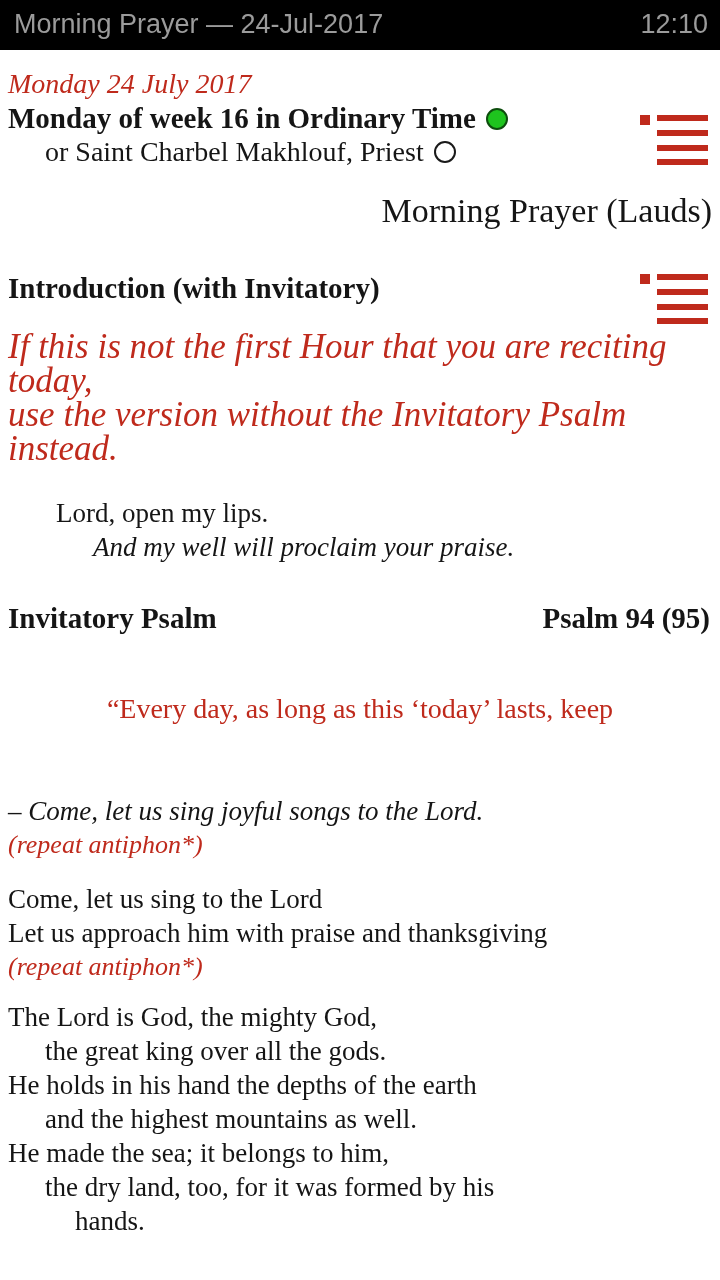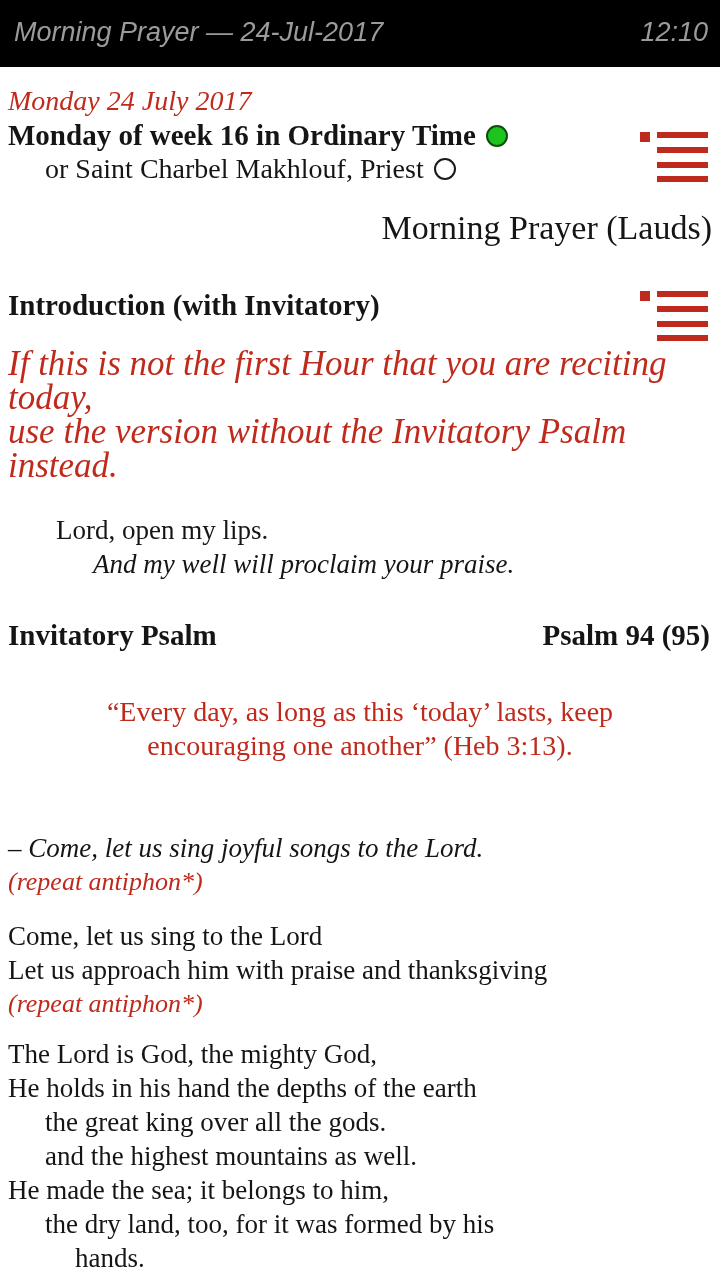--- a/index.html
+++ b/index.html
@@ -7,24 +7,24 @@
     --green:#1ec41e;
     --sb-bg:#000000;
     --sb-fg:#9b9b9b;
   }
   *{margin:0;padding:0;box-sizing:border-box;}
   html,body{width:720px;height:1280px;overflow:hidden;background:#ffffff;}
   body{font-family:"Liberation Serif",serif;color:#151515;}
 
   
   .statusbar{
-    height:67px;background:var(--sb-bg);color:var(--sb-fg);
+    height:50px;background:var(--sb-bg);color:var(--sb-fg);
     display:flex;justify-content:space-between;align-items:center;
     padding:0 12px 2px 14px;
-    font-family:"Liberation Sans",sans-serif;font-size:27px;font-style:italic;
+    font-family:"Liberation Sans",sans-serif;font-size:27px;
   }
 
   
   .content{padding:0 8px;font-size:27px;line-height:34px;overflow:hidden;height:1231px;}
 
   .date-line{
     margin-top:17px;text-align:left;
     font-style:italic;color:var(--red);font-size:28px;line-height:34px;
   }
 
@@ -49,21 +49,21 @@
   .h-row{position:relative;margin-top:36px;}
   .h-row .menu-btn{top:2px;}
   .h2{font-weight:bold;font-size:29px;line-height:36px;}
   .h-split{display:flex;justify-content:space-between;align-items:baseline;padding-right:2px;}
 
   .rubric{margin-top:24px;color:var(--red);font-style:italic;font-size:35px;line-height:35px;}
 
   .versicle-block{margin-top:30px;margin-left:48px;}
   .response{font-style:italic;padding-left:37px;}
 
-  .quote{margin-top:42px;color:var(--red);text-align:center;font-size:28px;line-height:35px;}
+  .quote{margin-top:56px;color:var(--red);text-align:center;font-size:28px;line-height:35px;}
 
   .antiphon-block{margin-top:68px;}
   .antiphon{font-style:italic;}
   .repeat-note{color:var(--red);font-style:italic;font-size:26px;line-height:34px;}
 
   .stanza{margin-top:20px;}
   .stanza-2{margin-top:16px;}
   .line{line-height:34px;}
   .i1{padding-left:37px;}
   .i2{padding-left:67px;}
@@ -115,37 +115,36 @@
     <div class="line response">And my well will proclaim your praise.</div>
   </div>
 
   <div class="h-row h-split">
     <div class="h2">Invitatory Psalm</div>
     <div class="h2">Psalm 94 (95)</div>
   </div>
 
   <div class="quote">
     <div class="line">“Every day, as long as this ‘today’ lasts, keep</div>
-    <div class="line">encouraging one another” (Heb 3:13).</div>
   </div>
 
   <div class="antiphon-block">
     <div class="line antiphon">– Come, let us sing joyful songs to the Lord.</div>
     <div class="repeat-note">(repeat antiphon*)</div>
   </div>
 
   <div class="stanza">
     <div class="line">Come, let us sing to the Lord</div>
     <div class="line">Let us approach him with praise and thanksgiving</div>
     <div class="repeat-note">(repeat antiphon*)</div>
   </div>
 
   <div class="stanza stanza-2">
     <div class="line">The Lord is God, the mighty God,</div>
+    <div class="line i1">the great king over all the gods.</div>
     <div class="line">He holds in his hand the depths of the earth</div>
-    <div class="line i1">the great king over all the gods.</div>
     <div class="line i1">and the highest mountains as well.</div>
     <div class="line">He made the sea; it belongs to him,</div>
     <div class="line i1">the dry land, too, for it was formed by his</div>
     <div class="line i2">hands.</div>
   </div>
 
 </div>
 
 </body></html>

